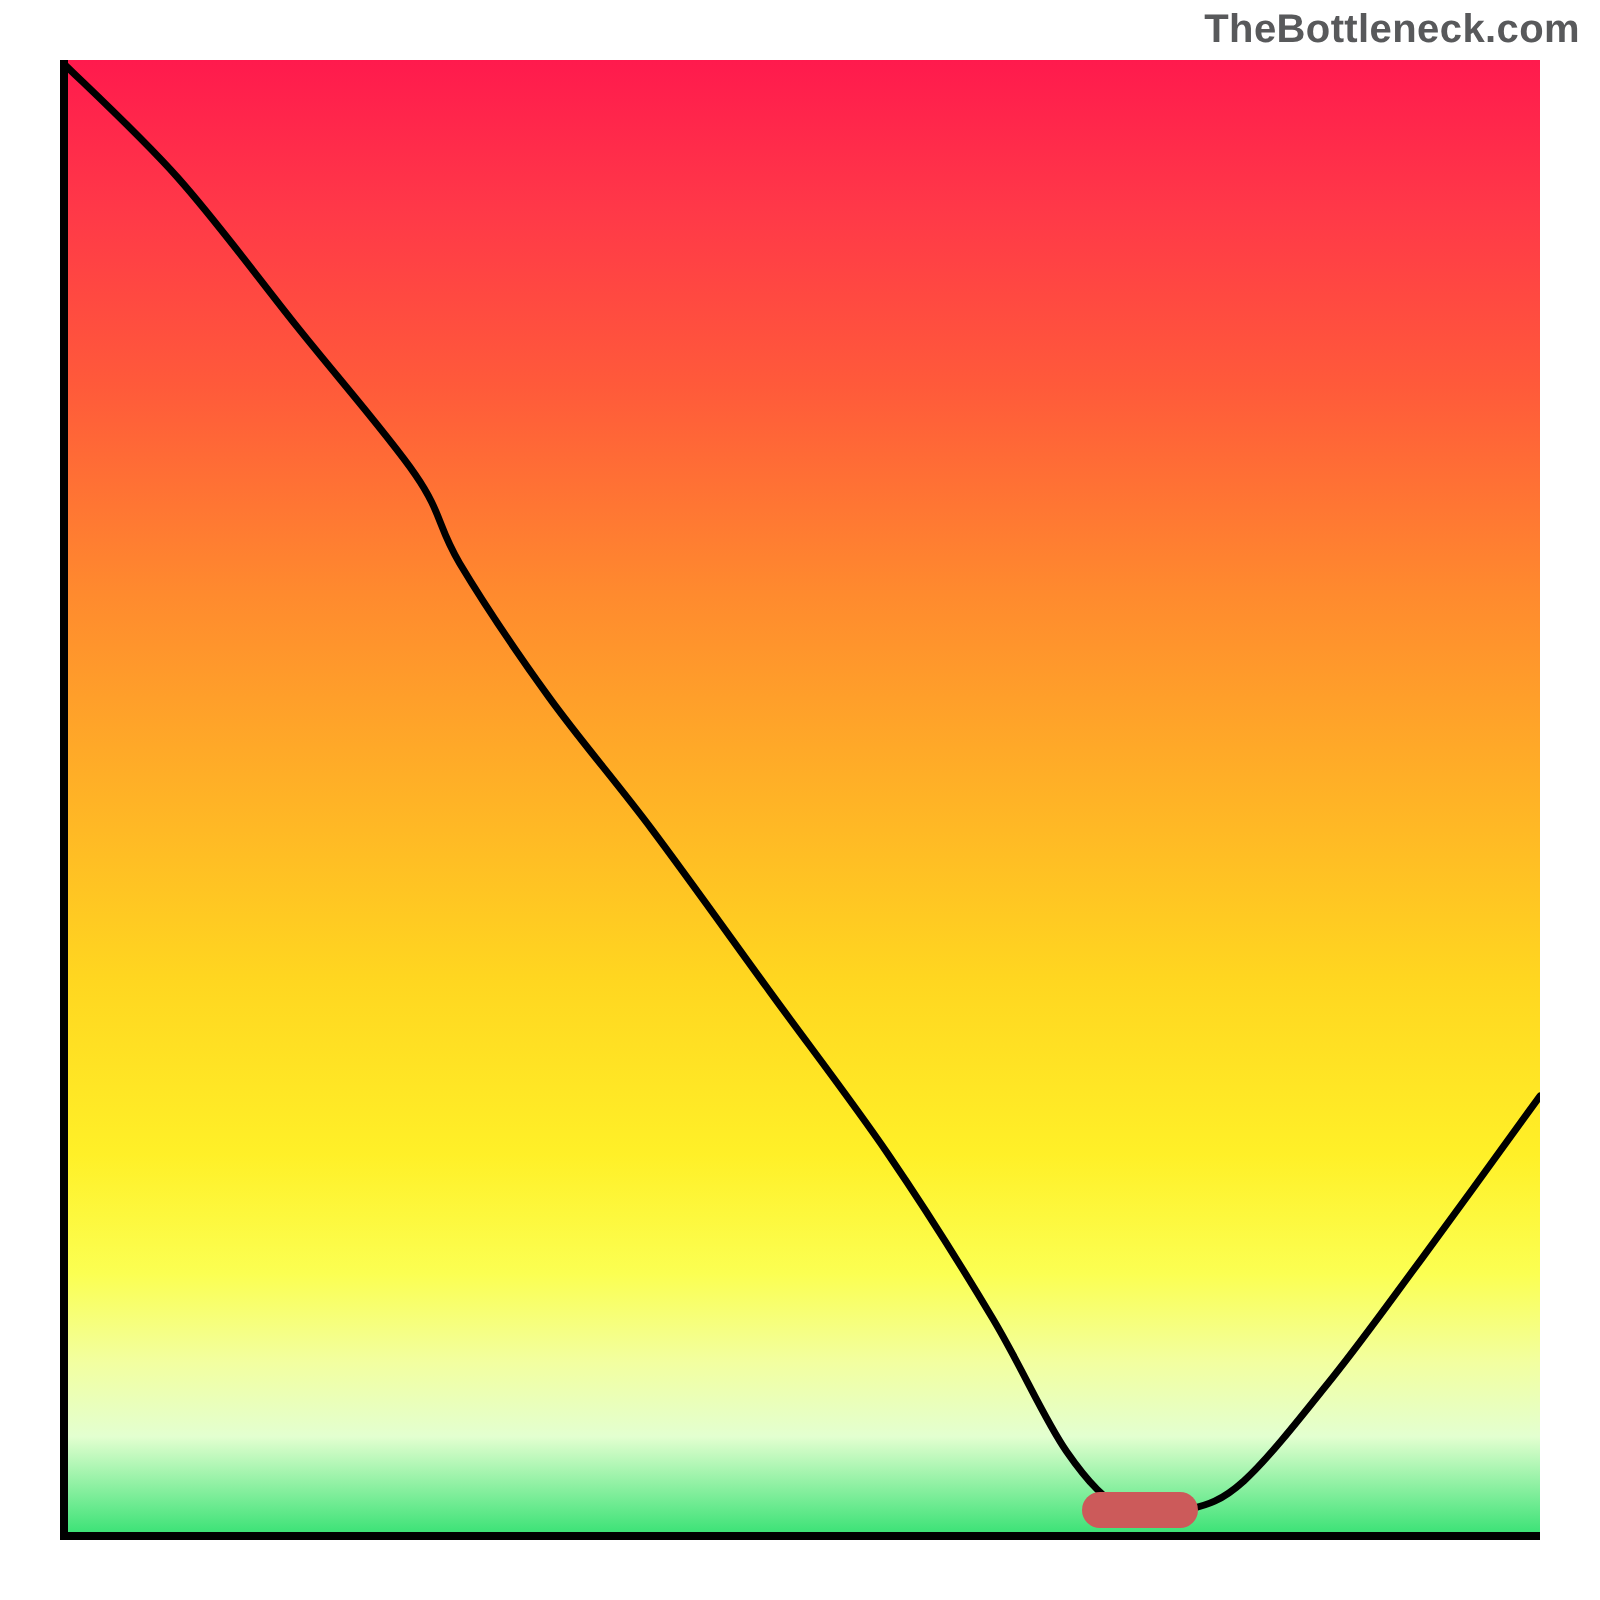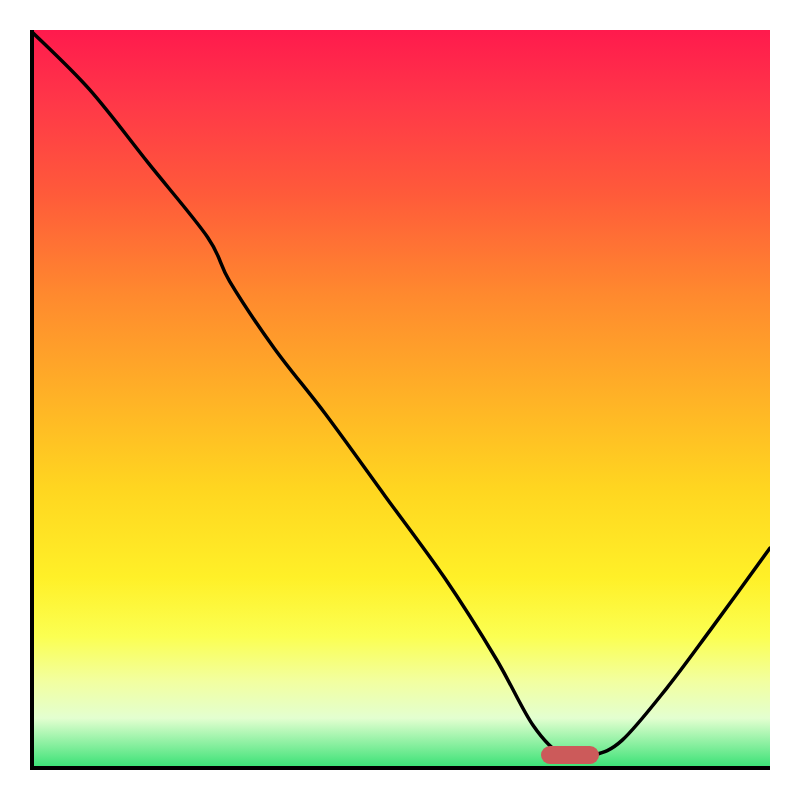--- a/index.html
+++ b/index.html
@@ -76,20 +76,21 @@
     color: #58595b;
     letter-spacing: 0.2px;
     user-select: none;
   }
 </style>
 </head>
 <body>
 
 <div class="chart-wrap">
 
+  <div class="watermark">TheBottleneck.com</div>
 
   <div class="plot-area">
     <div class="gradient-bg"></div>
 
     <svg class="curve-svg" viewBox="0 0 740 740" preserveAspectRatio="none">
       <path fill="none" stroke="#000" stroke-width="3.5" stroke-linecap="round" d="M 0.0 0.0 C 9.9 9.9, 39.5 37.0, 59.2 59.2 C 78.9 81.4, 98.7 108.5, 118.4 133.2 C 138.1 157.9, 164.0 187.5, 177.6 207.2 C 191.2 226.9, 188.7 233.1, 199.8 251.6 C 210.9 270.1, 228.2 296.0, 244.2 318.2 C 260.2 340.4, 277.5 360.1, 296.0 384.8 C 314.5 409.5, 335.5 439.1, 355.2 466.2 C 374.9 493.3, 395.9 520.5, 414.4 547.6 C 432.9 574.7, 451.4 604.3, 466.2 629.0 C 481.0 653.7, 492.1 679.6, 503.2 695.6 C 514.3 711.6, 522.9 720.3, 532.8 725.2 C 542.7 730.1, 552.5 727.7, 562.4 725.2 C 572.3 722.7, 579.7 721.5, 592.0 710.4 C 604.3 699.3, 621.6 677.1, 636.4 658.6 C 651.2 640.1, 663.5 622.8, 680.8 599.4 C 698.1 576.0, 730.1 531.6, 740.0 518.0" id="curvePath"></path>
     </svg>
 
     <div id="marker" class="marker" style="left: 540.2px; top: 725.2px;"></div>
   </div>

